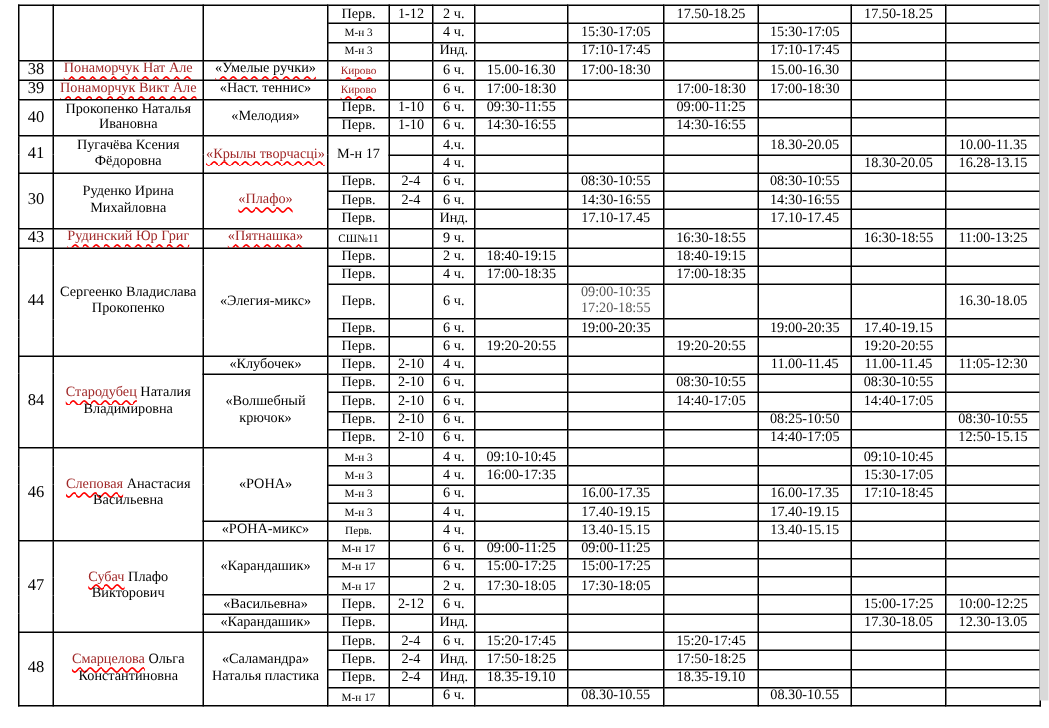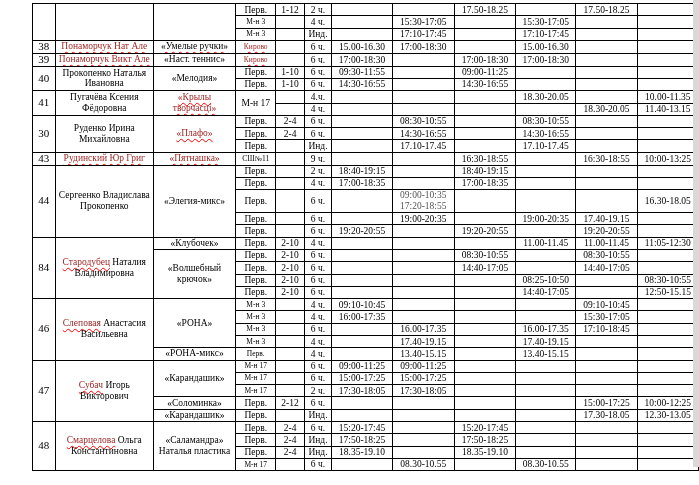--- a/index.html
+++ b/index.html
@@ -1,19 +1,19 @@
 <!DOCTYPE html>
 <html><head>
 <meta charset="utf-8">
 <style>
   html,body{margin:0;padding:0;}
   body{width:699px;height:485px;background:#fff;position:relative;overflow:hidden;
        font-family:"Liberation Serif","DejaVu Serif",serif;color:#000;}
   #page-edge{position:absolute;top:0;height:467px;width:6px;background:#d9d9d9;}
-  table{border-collapse:collapse;position:absolute;left:12px;top:3px;table-layout:fixed;margin-left:20px;}
+  table{border-collapse:collapse;position:absolute;left:12px;top:3px;table-layout:fixed;}
   td{border:1px solid #000;padding:0 1px;text-align:center;vertical-align:middle;
      font-size:9.5px;line-height:1.08;overflow:hidden;}
   tr{height:12.3px;}
   tr.tall{height:20px;}
   td.num{font-size:11px;}
   td.name,td.club{font-size:9.5px;line-height:1.15;}
   .red{color:#a02828;}
   .wavy{text-decoration-line:underline;text-decoration-style:wavy;
         text-decoration-color:#ff0000;text-decoration-thickness:1px;text-underline-offset:2px;}
   .sm{font-size:7.5px;}
@@ -144,21 +144,21 @@
           <td class="time">10.00-11.35</td>
         </tr>
         <tr>
           <td></td>
           <td>4 ч.</td>
           <td class="time"></td>
           <td class="time"></td>
           <td class="time"></td>
           <td class="time"></td>
           <td class="time">18.30-20.05</td>
-          <td class="time">11.40-13.15</td>
+          <td class="time">16.28-13.15</td>
         </tr>
         <tr>
           <td class="num" rowspan="3">30</td>
           <td class="name" rowspan="3"><span class="">Руденко Ирина Михайловна</span> </td>
           <td class="club" rowspan="3"><span class="red wavy">«Плафо»</span> </td>
           <td><span class="">Перв.</span> </td>
           <td>2-4</td>
           <td>6 ч.</td>
           <td class="time"></td>
           <td class="time">08:30-10:55</td>
@@ -194,21 +194,21 @@
           <td class="name"><span class="red wavy">Рудинский Юр Григ</span> </td>
           <td class="club"><span class="red wavy">«Пятнашка»</span> </td>
           <td class="sm"><span class="">СШ№11</span> </td>
           <td></td>
           <td>9 ч.</td>
           <td class="time"></td>
           <td class="time"></td>
           <td class="time">16:30-18:55</td>
           <td class="time"></td>
           <td class="time">16:30-18:55</td>
-          <td class="time">10:00-13:25</td>
+          <td class="time">11:00-13:25</td>
         </tr>
         <tr>
           <td class="num" rowspan="5">44</td>
           <td class="name" rowspan="5"><span class="">Сергеенко Владислава Прокопенко</span> </td>
           <td class="club" rowspan="5"><span class="">«Элегия-микс»</span> </td>
           <td><span class="">Перв.</span> </td>
           <td></td>
           <td>2 ч.</td>
           <td class="time">18:40-19:15</td>
           <td class="time"></td>
@@ -375,21 +375,21 @@
           <td>4 ч.</td>
           <td class="time"></td>
           <td class="time">13.40-15.15</td>
           <td class="time"></td>
           <td class="time">13.40-15.15</td>
           <td class="time"></td>
           <td class="time"></td>
         </tr>
         <tr>
           <td class="num" rowspan="5">47</td>
-          <td class="name" rowspan="5"><span class="red wavy">Субач</span> <span class="">Игорь Викторович</span> </td>
+          <td class="name" rowspan="5"><span class="red wavy">Субач</span> <span class="">Плафо Викторович</span> </td>
           <td class="club" rowspan="3"><span class="">«Карандашик»</span> </td>
           <td class="sm"><span class="">М-н 17</span> </td>
           <td></td>
           <td>6 ч.</td>
           <td class="time">09:00-11:25</td>
           <td class="time">09:00-11:25</td>
           <td class="time"></td>
           <td class="time"></td>
           <td class="time"></td>
           <td class="time"></td>
@@ -410,21 +410,21 @@
           <td></td>
           <td>2 ч.</td>
           <td class="time">17:30-18:05</td>
           <td class="time">17:30-18:05</td>
           <td class="time"></td>
           <td class="time"></td>
           <td class="time"></td>
           <td class="time"></td>
         </tr>
         <tr>
-          <td class="club"><span class="">«Соломинка»</span> </td>
+          <td class="club"><span class="">«Васильевна»</span> </td>
           <td><span class="">Перв.</span> </td>
           <td>2-12</td>
           <td>6 ч.</td>
           <td class="time"></td>
           <td class="time"></td>
           <td class="time"></td>
           <td class="time"></td>
           <td class="time">15:00-17:25</td>
           <td class="time">10:00-12:25</td>
         </tr>

